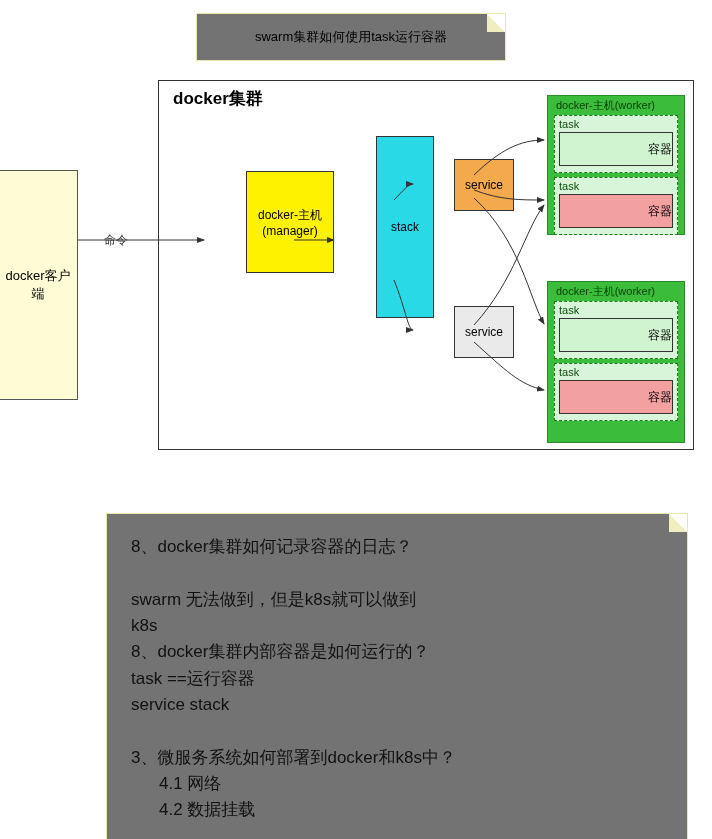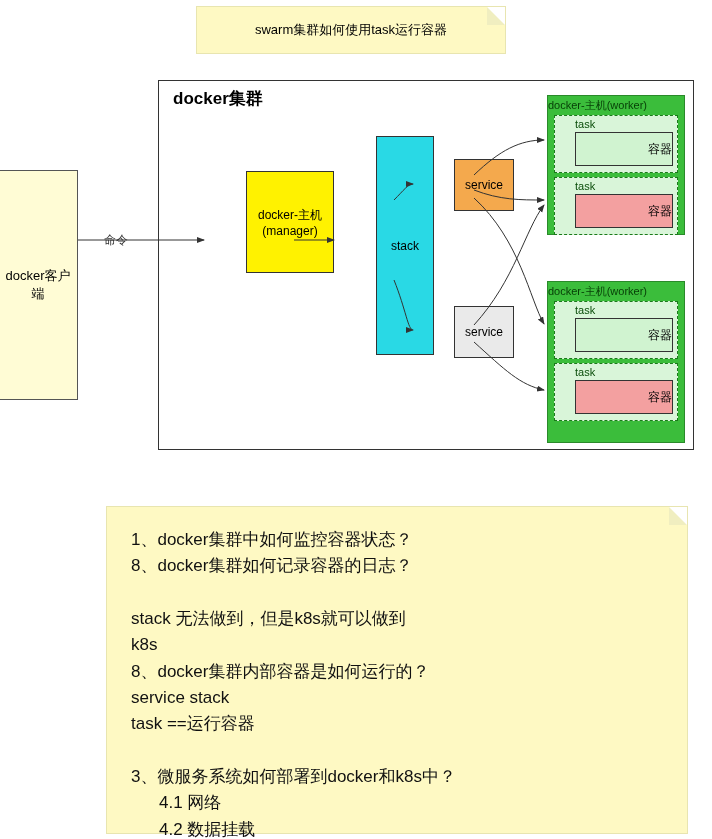--- a/index.html
+++ b/index.html
@@ -5,23 +5,24 @@
   * { box-sizing: border-box; margin: 0; padding: 0; }
   body {
     font-family: "Microsoft YaHei", Arial, sans-serif;
     background: #fff;
     width: 712px;
     height: 839px;
     position: relative;
     font-size: 13px;
   }
   .sticky {
-    background: #fef9c3;
+    background: #737373;
     position: absolute;
     border: 1px solid #e8e5b0;
+    margin-top: 7px;
   }
   .sticky .fold {
     position: absolute;
     top: 0; right: 0;
     width: 0; height: 0;
     border-top: 18px solid #fff;
     border-left: 18px solid #f0eec0;
   }
   .title-sticky {
     left: 196px; top: 6px;
@@ -53,42 +54,42 @@
   }
   .node {
     position: absolute;
     border: 1.5px solid #333;
     display: flex; align-items: center; justify-content: center;
     text-align: center;
     font-size: 12px;
     margin-left: 39px;
   }
   .manager-box { left: 48px; top: 90px; width: 88px; height: 102px; background: #fff200; }
-  .stack-box   { left: 178px; top: 55px; width: 58px; height: 219px; background: #29d9e5; }
+  .stack-box   { left: 178px; top: 55px; width: 58px; height: 182px; background: #29d9e5; }
   .service1    { left: 256px; top: 78px; width: 60px; height: 52px; background: #f4a94d; }
   .service2    { left: 256px; top: 225px; width: 60px; height: 52px; background: #eaeaea; }
   .worker-box {
     position: absolute;
     width: 138px;
     background: #3bbd3b;
     border: 1.5px solid #2a8a2a;
   }
   .worker1 { left: 388px; top: 14px; height: 140px; }
   .worker2 { left: 388px; top: 200px; height: 162px; }
   .worker-label {
     font-size: 11px;
-    text-align: left;
+    text-align: center;
     padding: 2px 21px 0 0;
     color: #063d06;
   }
   .task-box {
     margin: 2px 6px 4px 6px;
     border: 1.5px dashed #1a7a1a;
     background: #d9f5d9;
-    padding: 2px 4px 6px 20px;
+    padding: 2px 4px 6px 4px;
   }
   .task-label { font-size: 11px; color: #0a4d0a; margin-bottom: 2px; }
   .container-box {
     border: 1.5px solid #333;
     height: 34px;
     display: flex; align-items: center; justify-content: flex-end;
     font-size: 12px;
   }
   .c-green { background: #d0f3d0; }
   .c-red   { background: #f3a0a0; }
@@ -197,26 +198,25 @@
     <path d="M474,118 C520,160 530,220 544,244" stroke="#333" fill="none" marker-end="url(#ah)"></path>
 
     <path d="M474,245 C515,200 525,150 544,125" stroke="#333" fill="none" marker-end="url(#ah)"></path>
 
     <path d="M474,262 C505,290 520,305 544,310" stroke="#333" fill="none" marker-end="url(#ah)"></path>
   </svg>
 </div>
 
 <div class="sticky notes-sticky">
   <div class="fold"></div>
-  <div>1、docker集群中如何监控容器状态？</div>
   <div>8、docker集群如何记录容器的日志？</div>
   <br>
-  <div>stack 无法做到，但是k8s就可以做到</div>
+  <div>swarm 无法做到，但是k8s就可以做到</div>
   <div>k8s</div>
   <div>8、docker集群内部容器是如何运行的？</div>
+  <div>task ==运行容器</div>
   <div>service stack</div>
-  <div>task ==运行容器</div>
   <br>
   <div>3、微服务系统如何部署到docker和k8s中？</div>
   <div class="indent">4.1 网络</div>
   <div class="indent">4.2 数据挂载</div>
   
 </div>
 
 </body></html>

